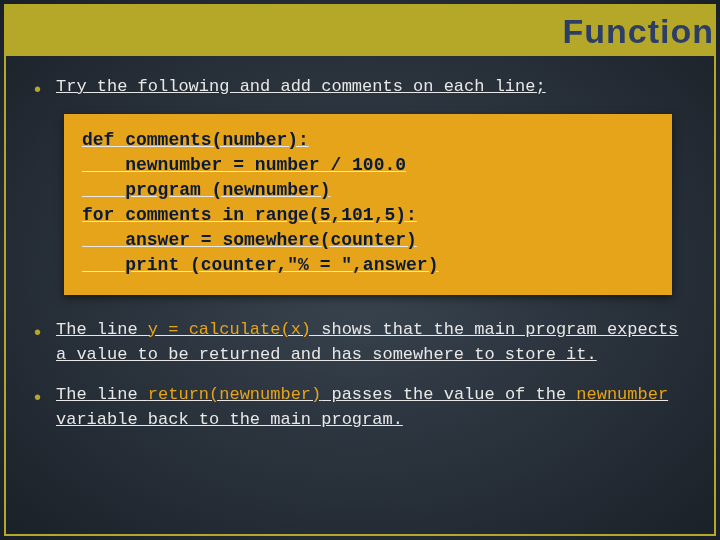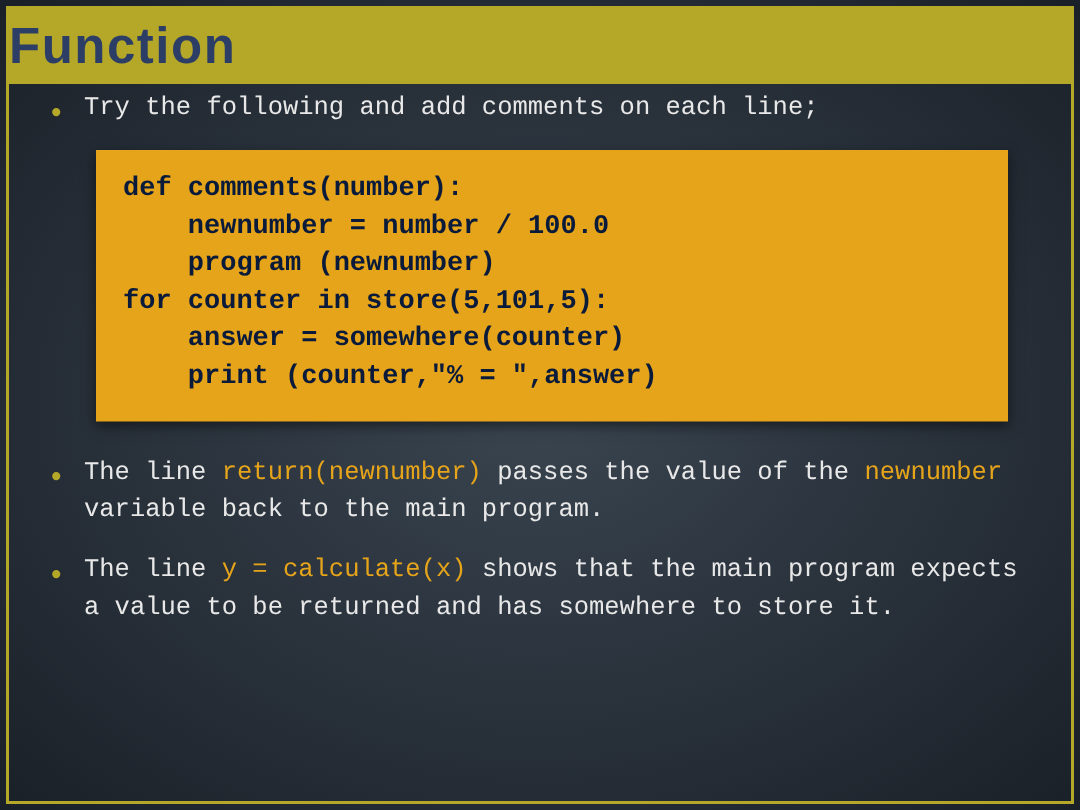--- a/index.html
+++ b/index.html
@@ -14,34 +14,35 @@
   .outer-border {
     position: absolute;
     top: 4px; left: 4px; right: 4px; bottom: 4px;
     border: 2px solid #b5a829;
   }
   .title-bar {
     height: 50px;
     background: #b5a829;
     display: flex;
     align-items: center;
-    justify-content: flex-start;
+    justify-content: flex-end;
     margin: 0;
   }
   .title {
     font-family: Arial, Helvetica, sans-serif;
     font-size: 34px;
     font-weight: bold;
     color: #2d3e66;
     letter-spacing: 1px;
   }
   .content {
-    padding: 4px 24px 10px 24px;
+    padding: 18px 24px 10px 24px;
     color: #e8e8e8;
     font-size: 17px;
+    text-decoration: underline;
   }
   ul.bullets {
     list-style: none;
   }
   ul.bullets > li {
     position: relative;
     padding-left: 26px;
     margin-bottom: 14px;
     line-height: 1.5;
   }
@@ -78,26 +79,26 @@
     <div class="title">Function</div>
   </div>
   <div class="content">
     <ul class="bullets">
       <li>Try the following and add comments on each line;</li>
     </ul>
 
     <div class="code-box"><span>def comments(number):</span>
 <span>    newnumber = number / 100.0</span>
 <span>    program (newnumber)</span>
-<span>for counter in store(5,101,5):</span>
+<span>for comments in range(5,101,5):</span>
 <span>    answer = somewhere(counter)</span>
 <span>    print (counter,"% = ",answer)</span></div>
 
     <ul class="bullets">
       <li>
-        <span>The line </span><span class="hl">return(newnumber)</span><span> passes the value of the </span><span class="hl">newnumber</span><span> variable back to the main program.</span>
+        <span>The line </span><span class="hl">y = calculate(x)</span><span> shows that the main program expects a value to be returned and has somewhere to store it.</span>
       </li>
       <li>
-        <span>The line </span><span class="hl">y = calculate(x)</span><span> shows that the main program expects a value to be returned and has somewhere to store it.</span>
+        <span>The line </span><span class="hl">return(newnumber)</span><span> passes the value of the </span><span class="hl">newnumber</span><span> variable back to the main program.</span>
       </li>
     </ul>
   </div>
 </div>
 
 </body></html>

